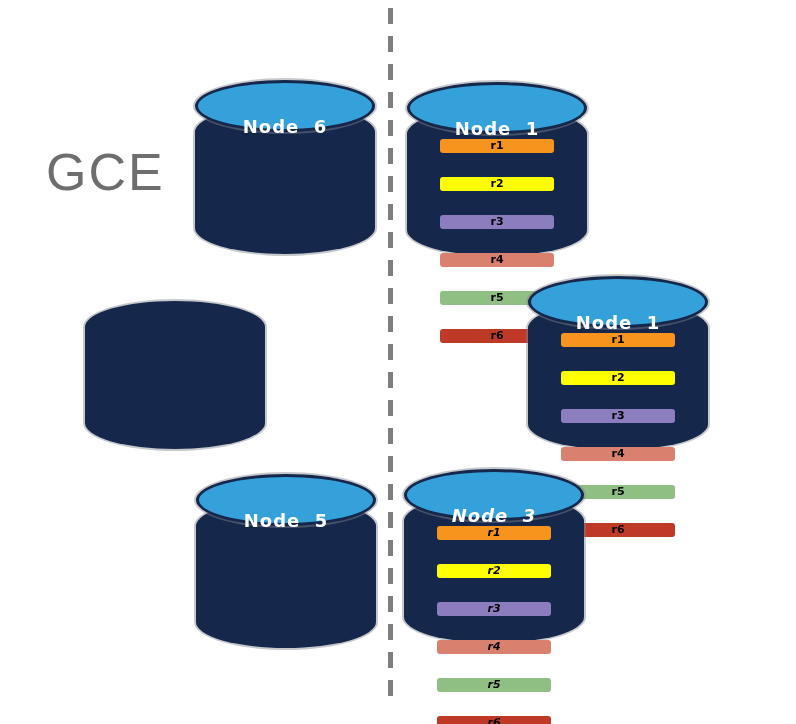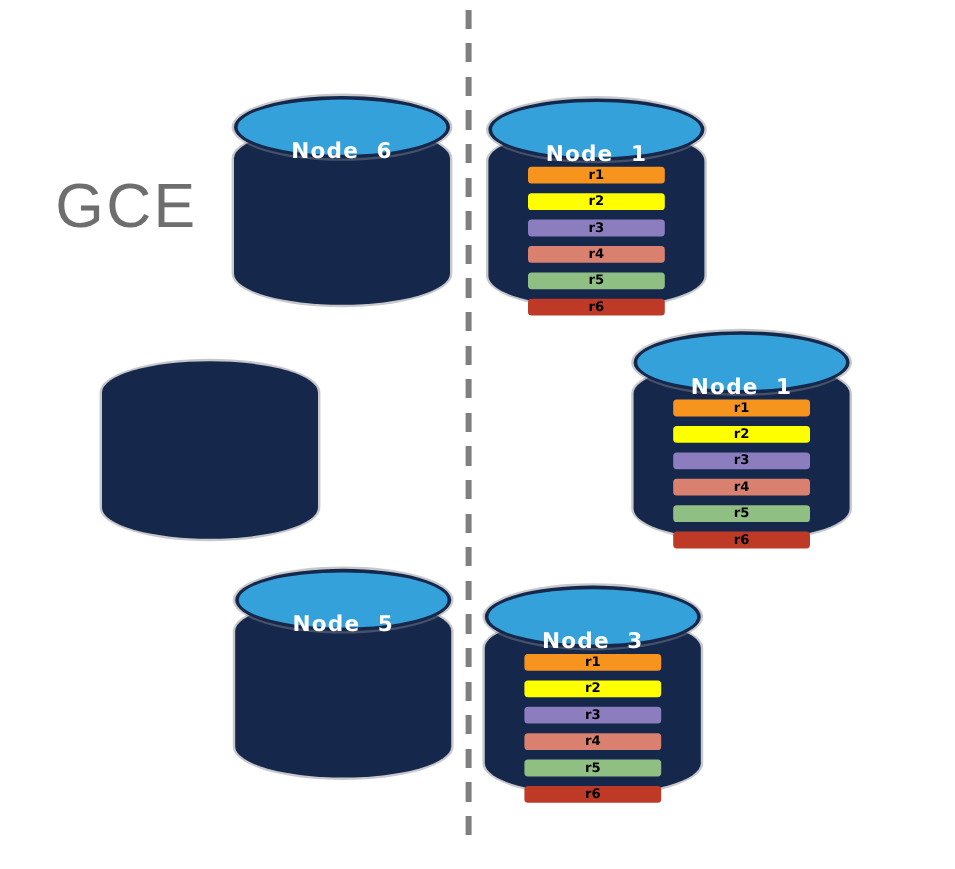--- a/index.html
+++ b/index.html
@@ -84,40 +84,40 @@
     margin-top: 40px;
   }
 
   
   .ranges {
     position: absolute;
     left: 33px; right: 33px;
     top: 57px;
     display: flex;
     flex-direction: column;
-    gap: 8px;
+    gap: 24px;
   }
   .range-bar {
     height: 14px;
     border-radius: 3px;
     color: var(--c-range-text, #000000);
     font-weight: bold;
     font-size: 11px;
     line-height: 14px;
     text-align: center;
     user-select: none;
   }
 
   
   .pos-node6 { left: 195px; top: 80px;  }
   .pos-node1 { left: 407px; top: 82px; text-decoration: underline;  }
   .pos-node5 { left: 85px;  top: 275px; }
   .pos-node2 { left: 528px; top: 276px; }
   .pos-node4 { left: 196px; top: 474px; }
-  .pos-node3 { left: 404px; top: 488px; }
+  .pos-node3 { left: 404px; top: 469px; font-style: italic; }
 </style>
 </head>
 <body>
 
 <div class="canvas">
   <div class="zone-label gce">GCE</div>
   <div class="divider"></div>
   <div id="nodes">
       <div class="cylinder pos-node6">
     <div class="cyl-body"></div>

